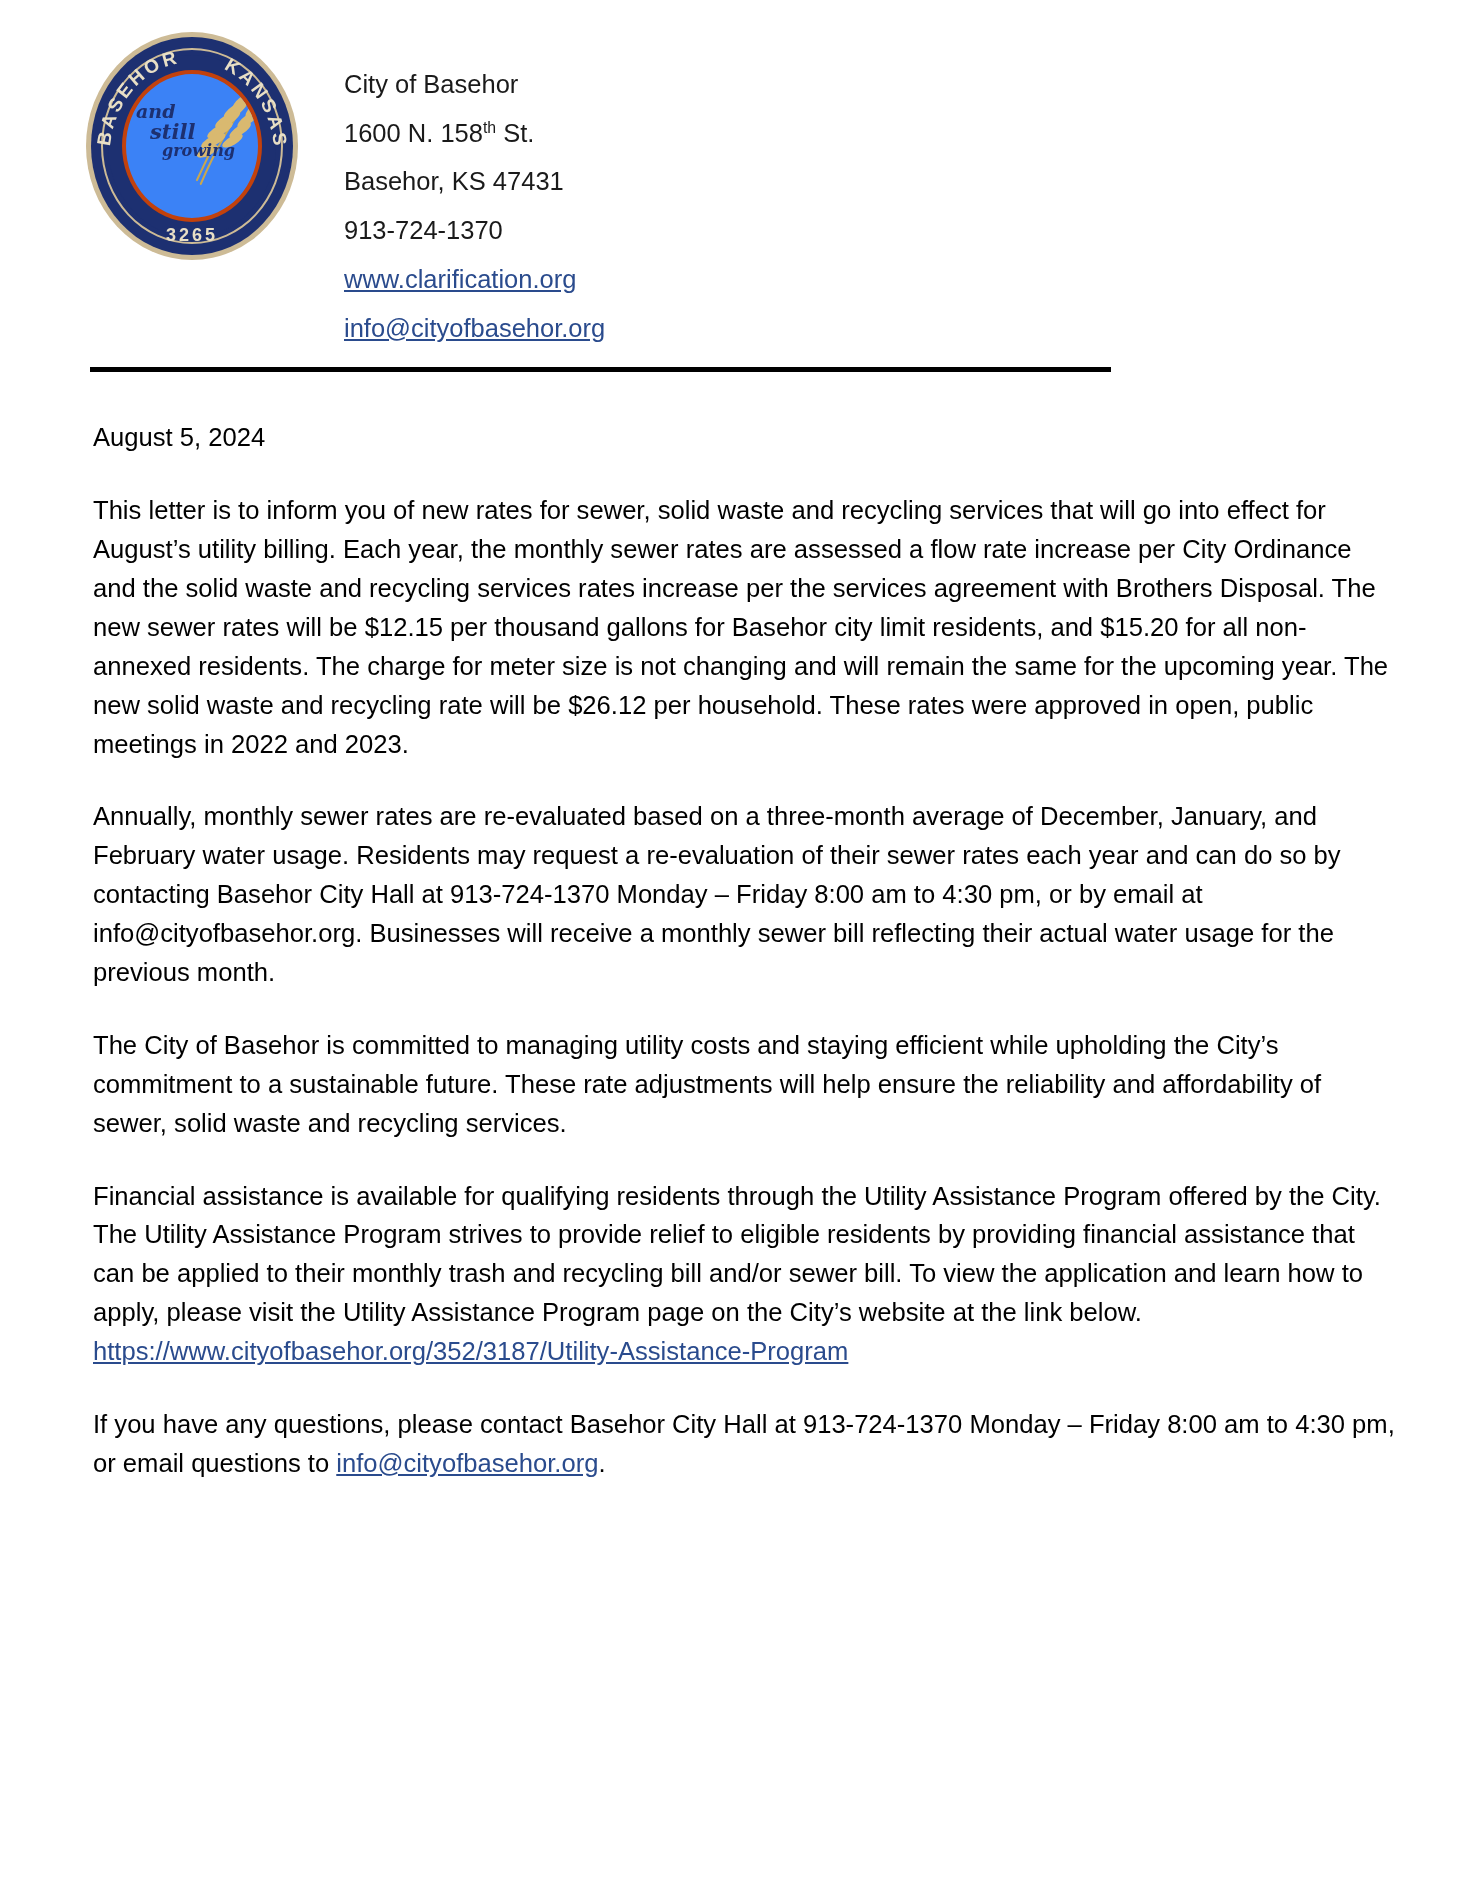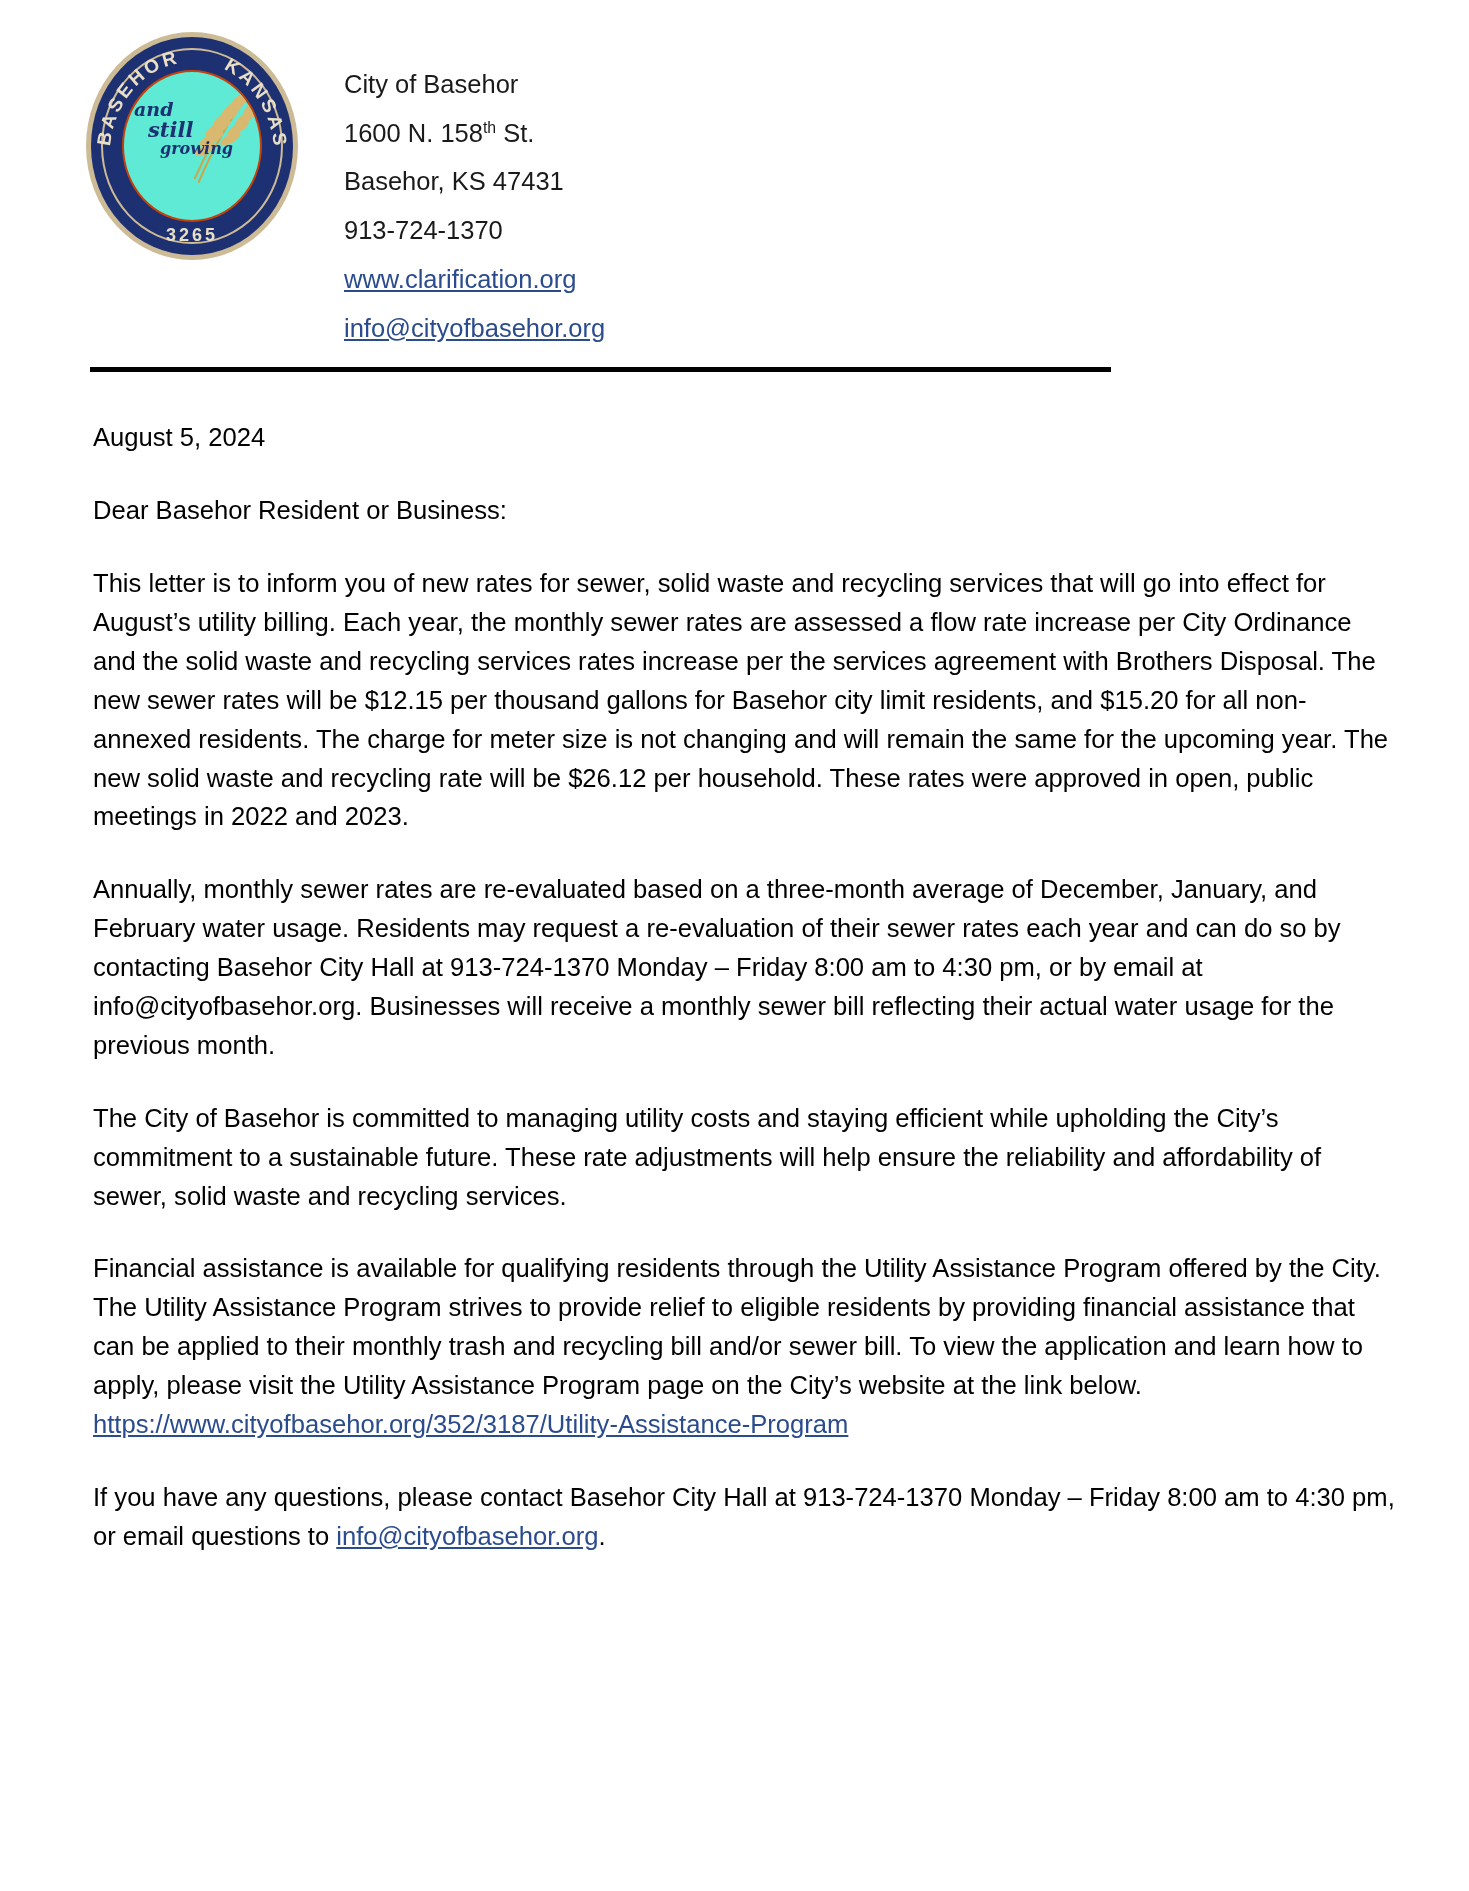--- a/index.html
+++ b/index.html
@@ -63,22 +63,22 @@
   .seal .ring-inner-navy {
     position: absolute;
     left: 22px; top: 23px; right: 22px; bottom: 23px;
     border-radius: 50%;
     background: #1d3071;
   }
   .seal .field {
     position: absolute;
     left: 36px; top: 38px; right: 36px; bottom: 38px;
     border-radius: 50%;
-    background: #5eead4;
-    border: 2px solid #c2410c;
+    background: #3b82f6;
+    border: 4px solid #c2410c;
     overflow: hidden;
   }
   .seal-arc-text {
     position: absolute;
     left: 0; top: 0;
     width: 212px;
     height: 228px;
   }
   .seal-arc-text text {
     font-family: "Liberation Sans", sans-serif;
@@ -229,21 +229,20 @@
       <div>913-724-1370</div>
       <div><a class="link" href="#">www.clarification.org</a></div>
       <div><a class="link" href="#">info@cityofbasehor.org</a></div>
     </div>
   </div>
 
   <div class="rule"></div>
 
   <div class="body">
     <p class="date">August 5, 2024</p>
-    <p>Dear Basehor Resident or Business:</p>
     <p>This letter is to inform you of new rates for sewer, solid waste and recycling services that will go into effect for August’s utility billing. Each year, the monthly sewer rates are assessed a flow rate increase per City Ordinance and the solid waste and recycling services rates increase per the services agreement with Brothers Disposal. The new sewer rates will be $12.15 per thousand gallons for Basehor city limit residents, and $15.20 for all non-annexed residents. The charge for meter size is not changing and will remain the same for the upcoming year. The new solid waste and recycling rate will be $26.12 per household. These rates were approved in open, public meetings in 2022 and 2023.</p>
     <p>Annually, monthly sewer rates are re-evaluated based on a three-month average of December, January, and February water usage. Residents may request a re-evaluation of their sewer rates each year and can do so by contacting Basehor City Hall at 913-724-1370 Monday – Friday 8:00 am to 4:30 pm, or by email at info@cityofbasehor.org. Businesses will receive a monthly sewer bill reflecting their actual water usage for the previous month.</p>
     <p>The City of Basehor is committed to managing utility costs and staying efficient while upholding the City’s commitment to a sustainable future. These rate adjustments will help ensure the reliability and affordability of sewer, solid waste and recycling services.</p>
     <p class="tight">Financial assistance is available for qualifying residents through the Utility Assistance Program offered by the City. The Utility Assistance Program strives to provide relief to eligible residents by providing financial assistance that can be applied to their monthly trash and recycling bill and/or sewer bill. To view the application and learn how to apply, please visit the Utility Assistance Program page on the City’s website at the link below.</p>
     <p class="link-line"><a class="link" href="#">https://www.cityofbasehor.org/352/3187/Utility-Assistance-Program</a></p>
     <p><span>If you have any questions, please contact Basehor City Hall at 913-724-1370 Monday – Friday 8:00 am to 4:30 pm, or email questions to </span><a class="link" href="#">info@cityofbasehor.org</a><span>.</span></p>
   </div>
 
 </div>
 

